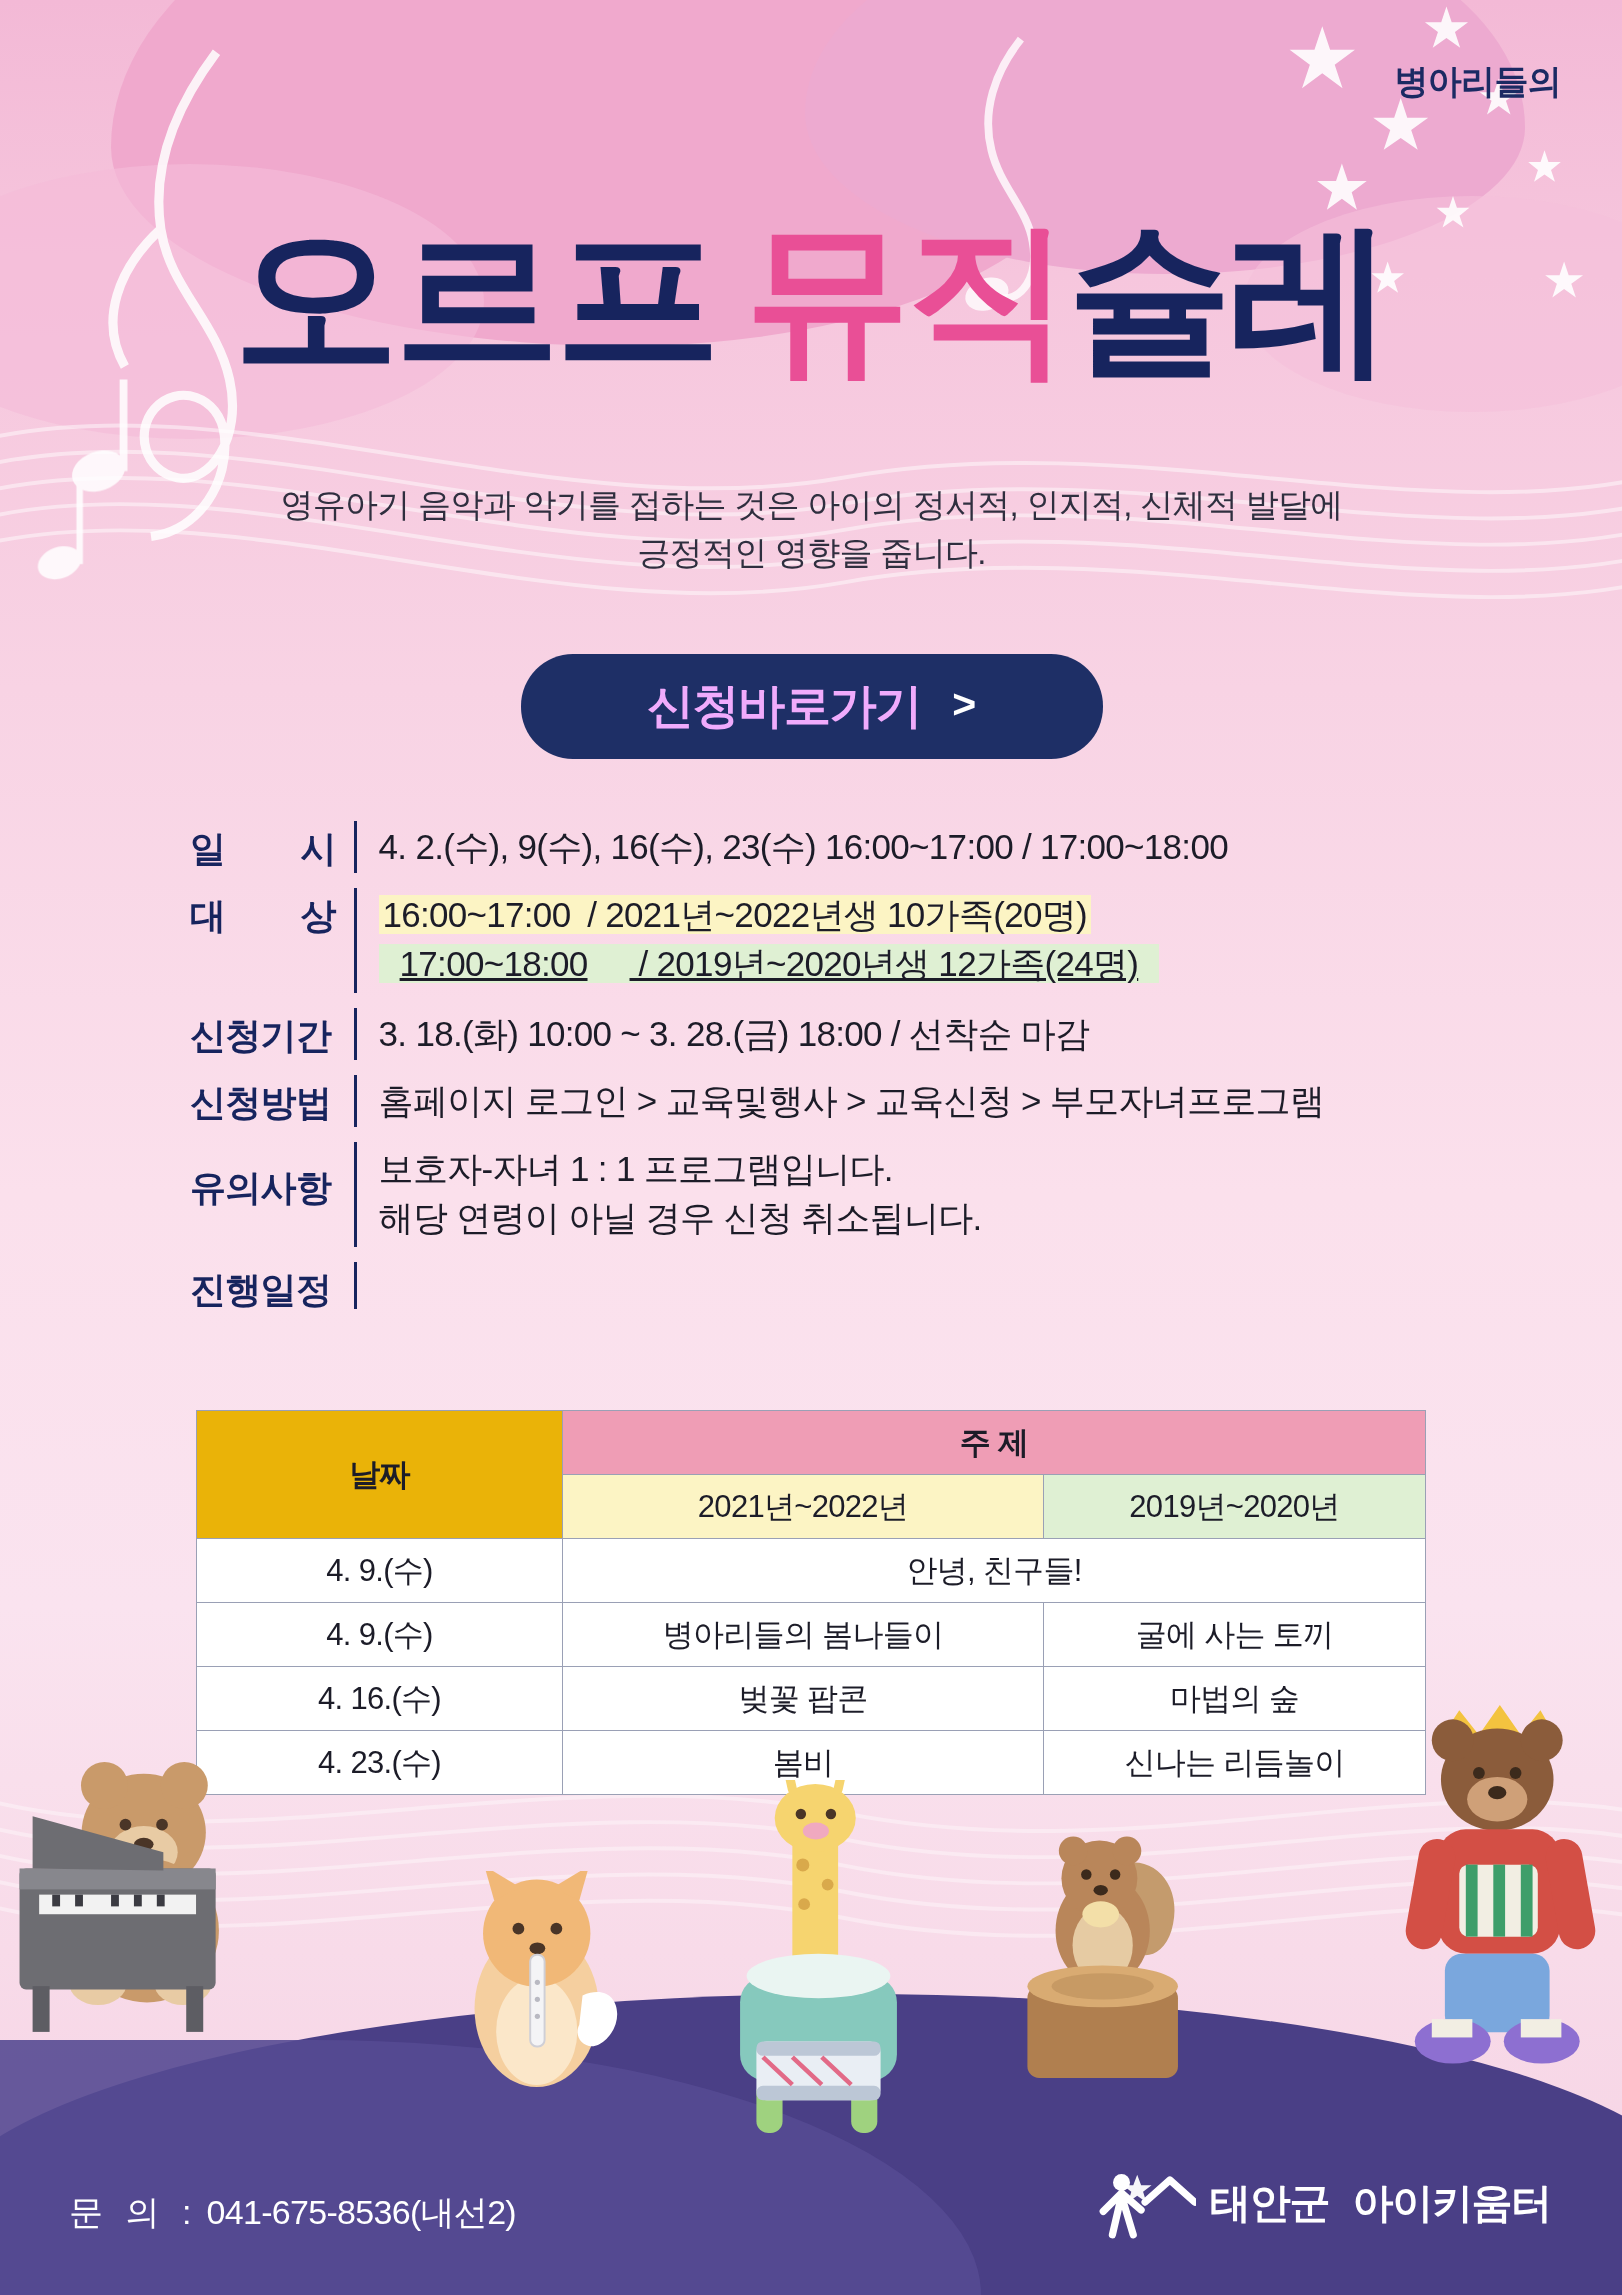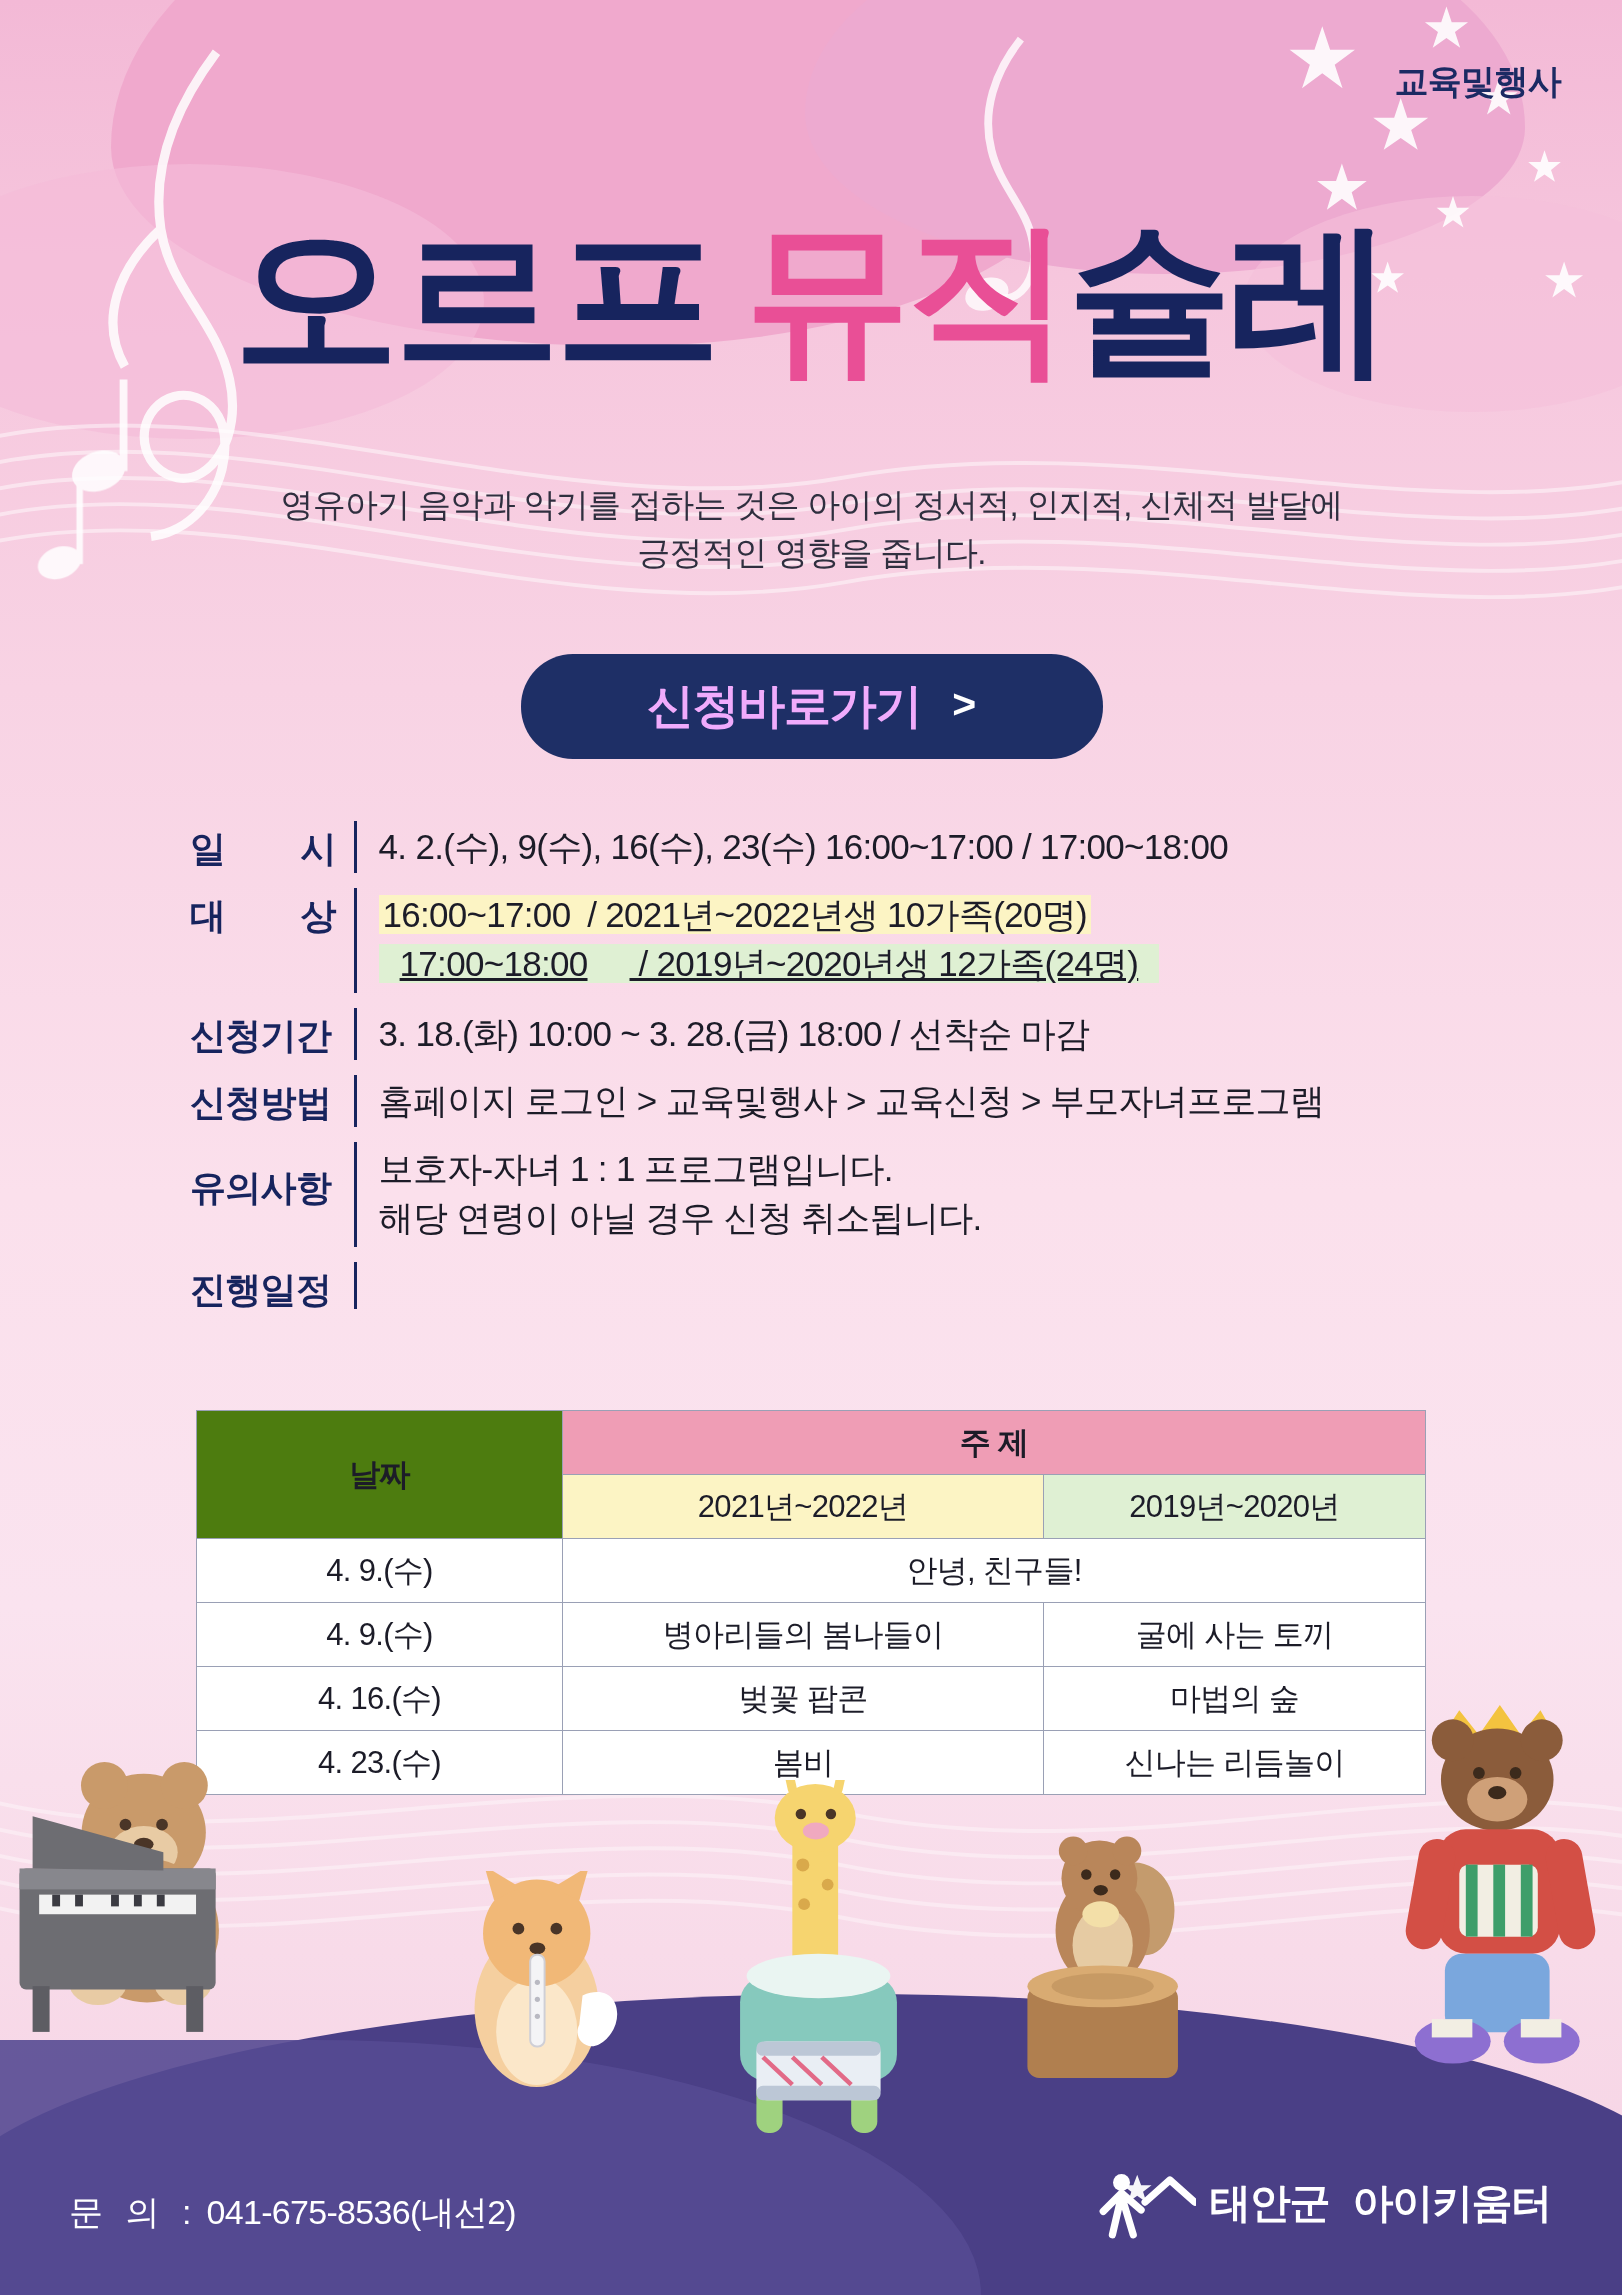--- a/index.html
+++ b/index.html
@@ -193,21 +193,21 @@
   table.sched th, table.sched td {
     border: 1.3px solid #9aa0b5;
     text-align: center;
     font-size: 31px;
     color: #1c1c28;
     letter-spacing: -0.7px;
     padding: 10.5px 6.5px;
     height: 60px;
   }
   th.date-head {
-    background: #4d7c0f;
+    background: #eab308;
     font-weight: bold;
     width: 366px;
     margin-top: 20px;
   }
   th.topic-head {
     background: #ef9db5;
     font-weight: bold;
     letter-spacing: 9.2px;
   }
   th.sub-a { background: #fcf4c4; font-weight: normal; }
@@ -322,21 +322,21 @@
   <svg class="staff staff-2" viewBox="0 0 2620 360" preserveAspectRatio="none">
     <g stroke="#ffffff" stroke-width="6" fill="none" opacity="0.8">
       <path d="M0,80 C400,200 900,20 1350,110 C1800,200 2250,30 2620,120"></path>
       <path d="M0,120 C400,240 900,60 1350,150 C1800,240 2250,70 2620,160"></path>
       <path d="M0,160 C400,280 900,100 1350,190 C1800,280 2250,110 2620,200"></path>
       <path d="M0,200 C400,320 900,140 1350,230 C1800,320 2250,150 2620,240"></path>
       <path d="M0,240 C400,360 900,180 1350,270 C1800,360 2250,190 2620,280"></path>
     </g>
   </svg>
 
-  <div class="brand">교육및행사</div>
+  <div class="brand">병아리들의</div>
 
   <div class="title">
     <span class="t-navy">오르프</span><span class="t-pink">뮤직</span><span class="t-navy">슐레</span>
   </div>
 
   <div class="subtitle">
     <div>영유아기 음악과 악기를 접하는 것은 아이의 정서적, 인지적, 신체적 발달에</div>
     <div>긍정적인 영향을 줍니다.</div>
   </div>
 

